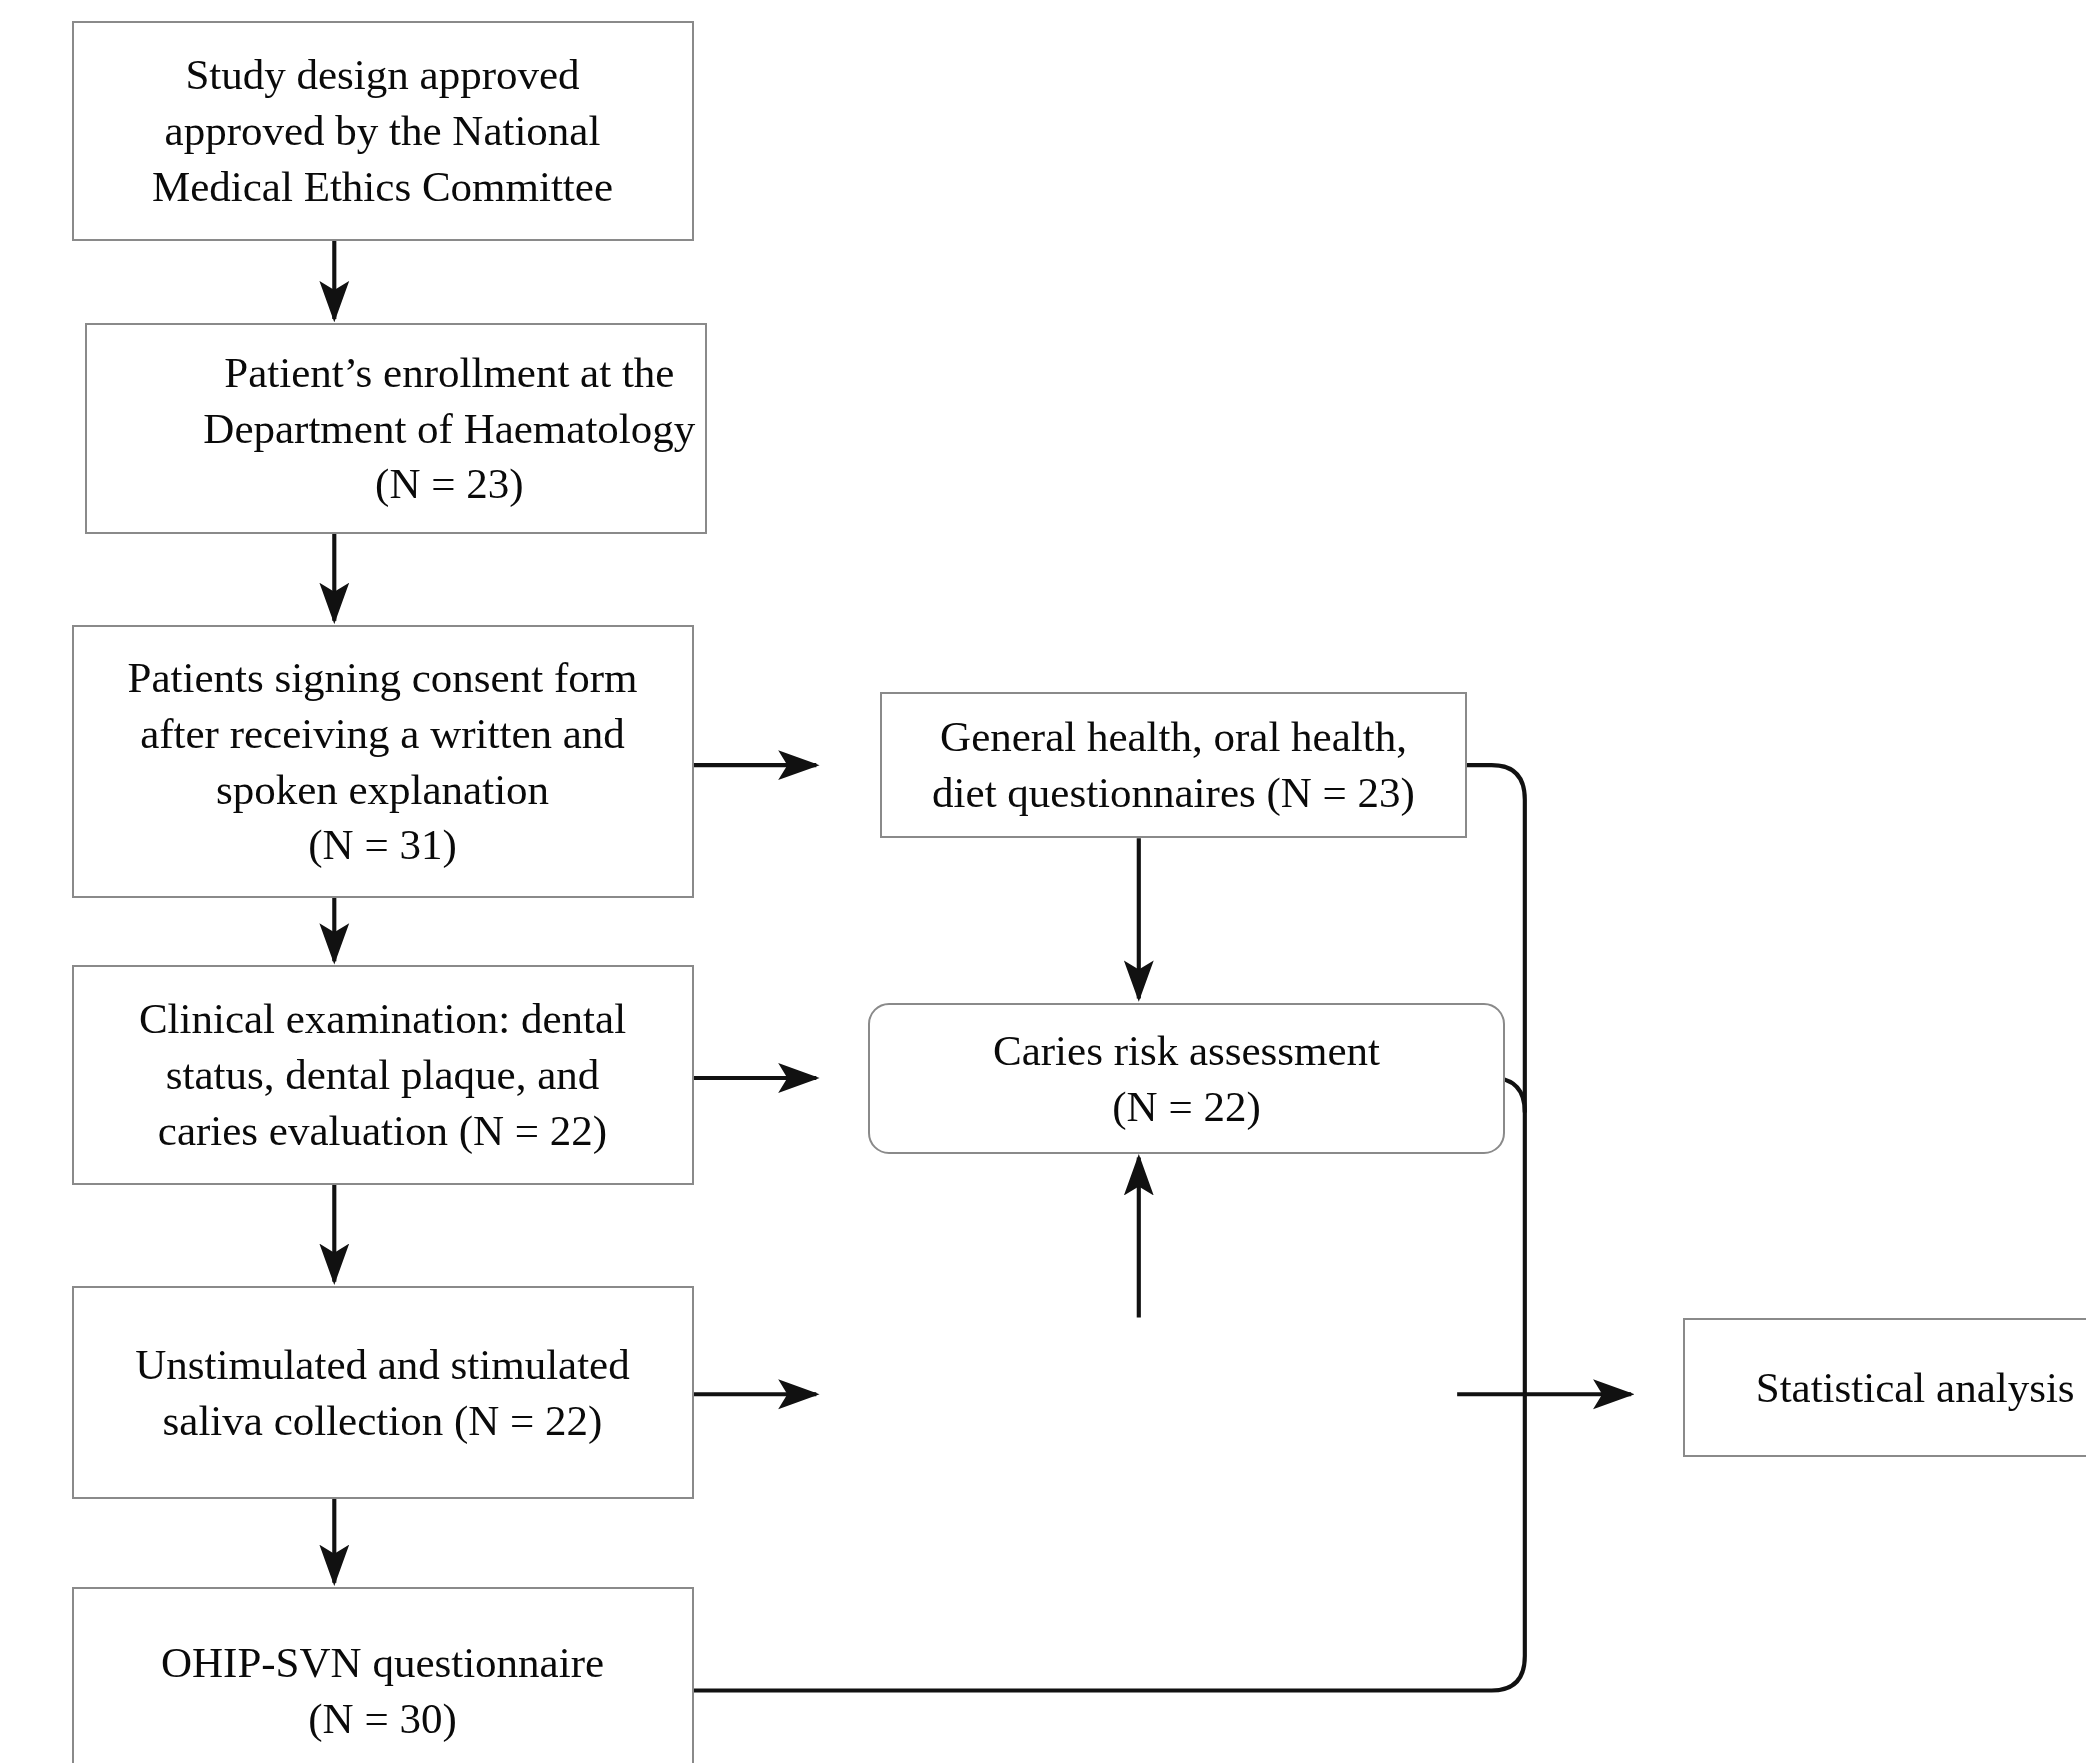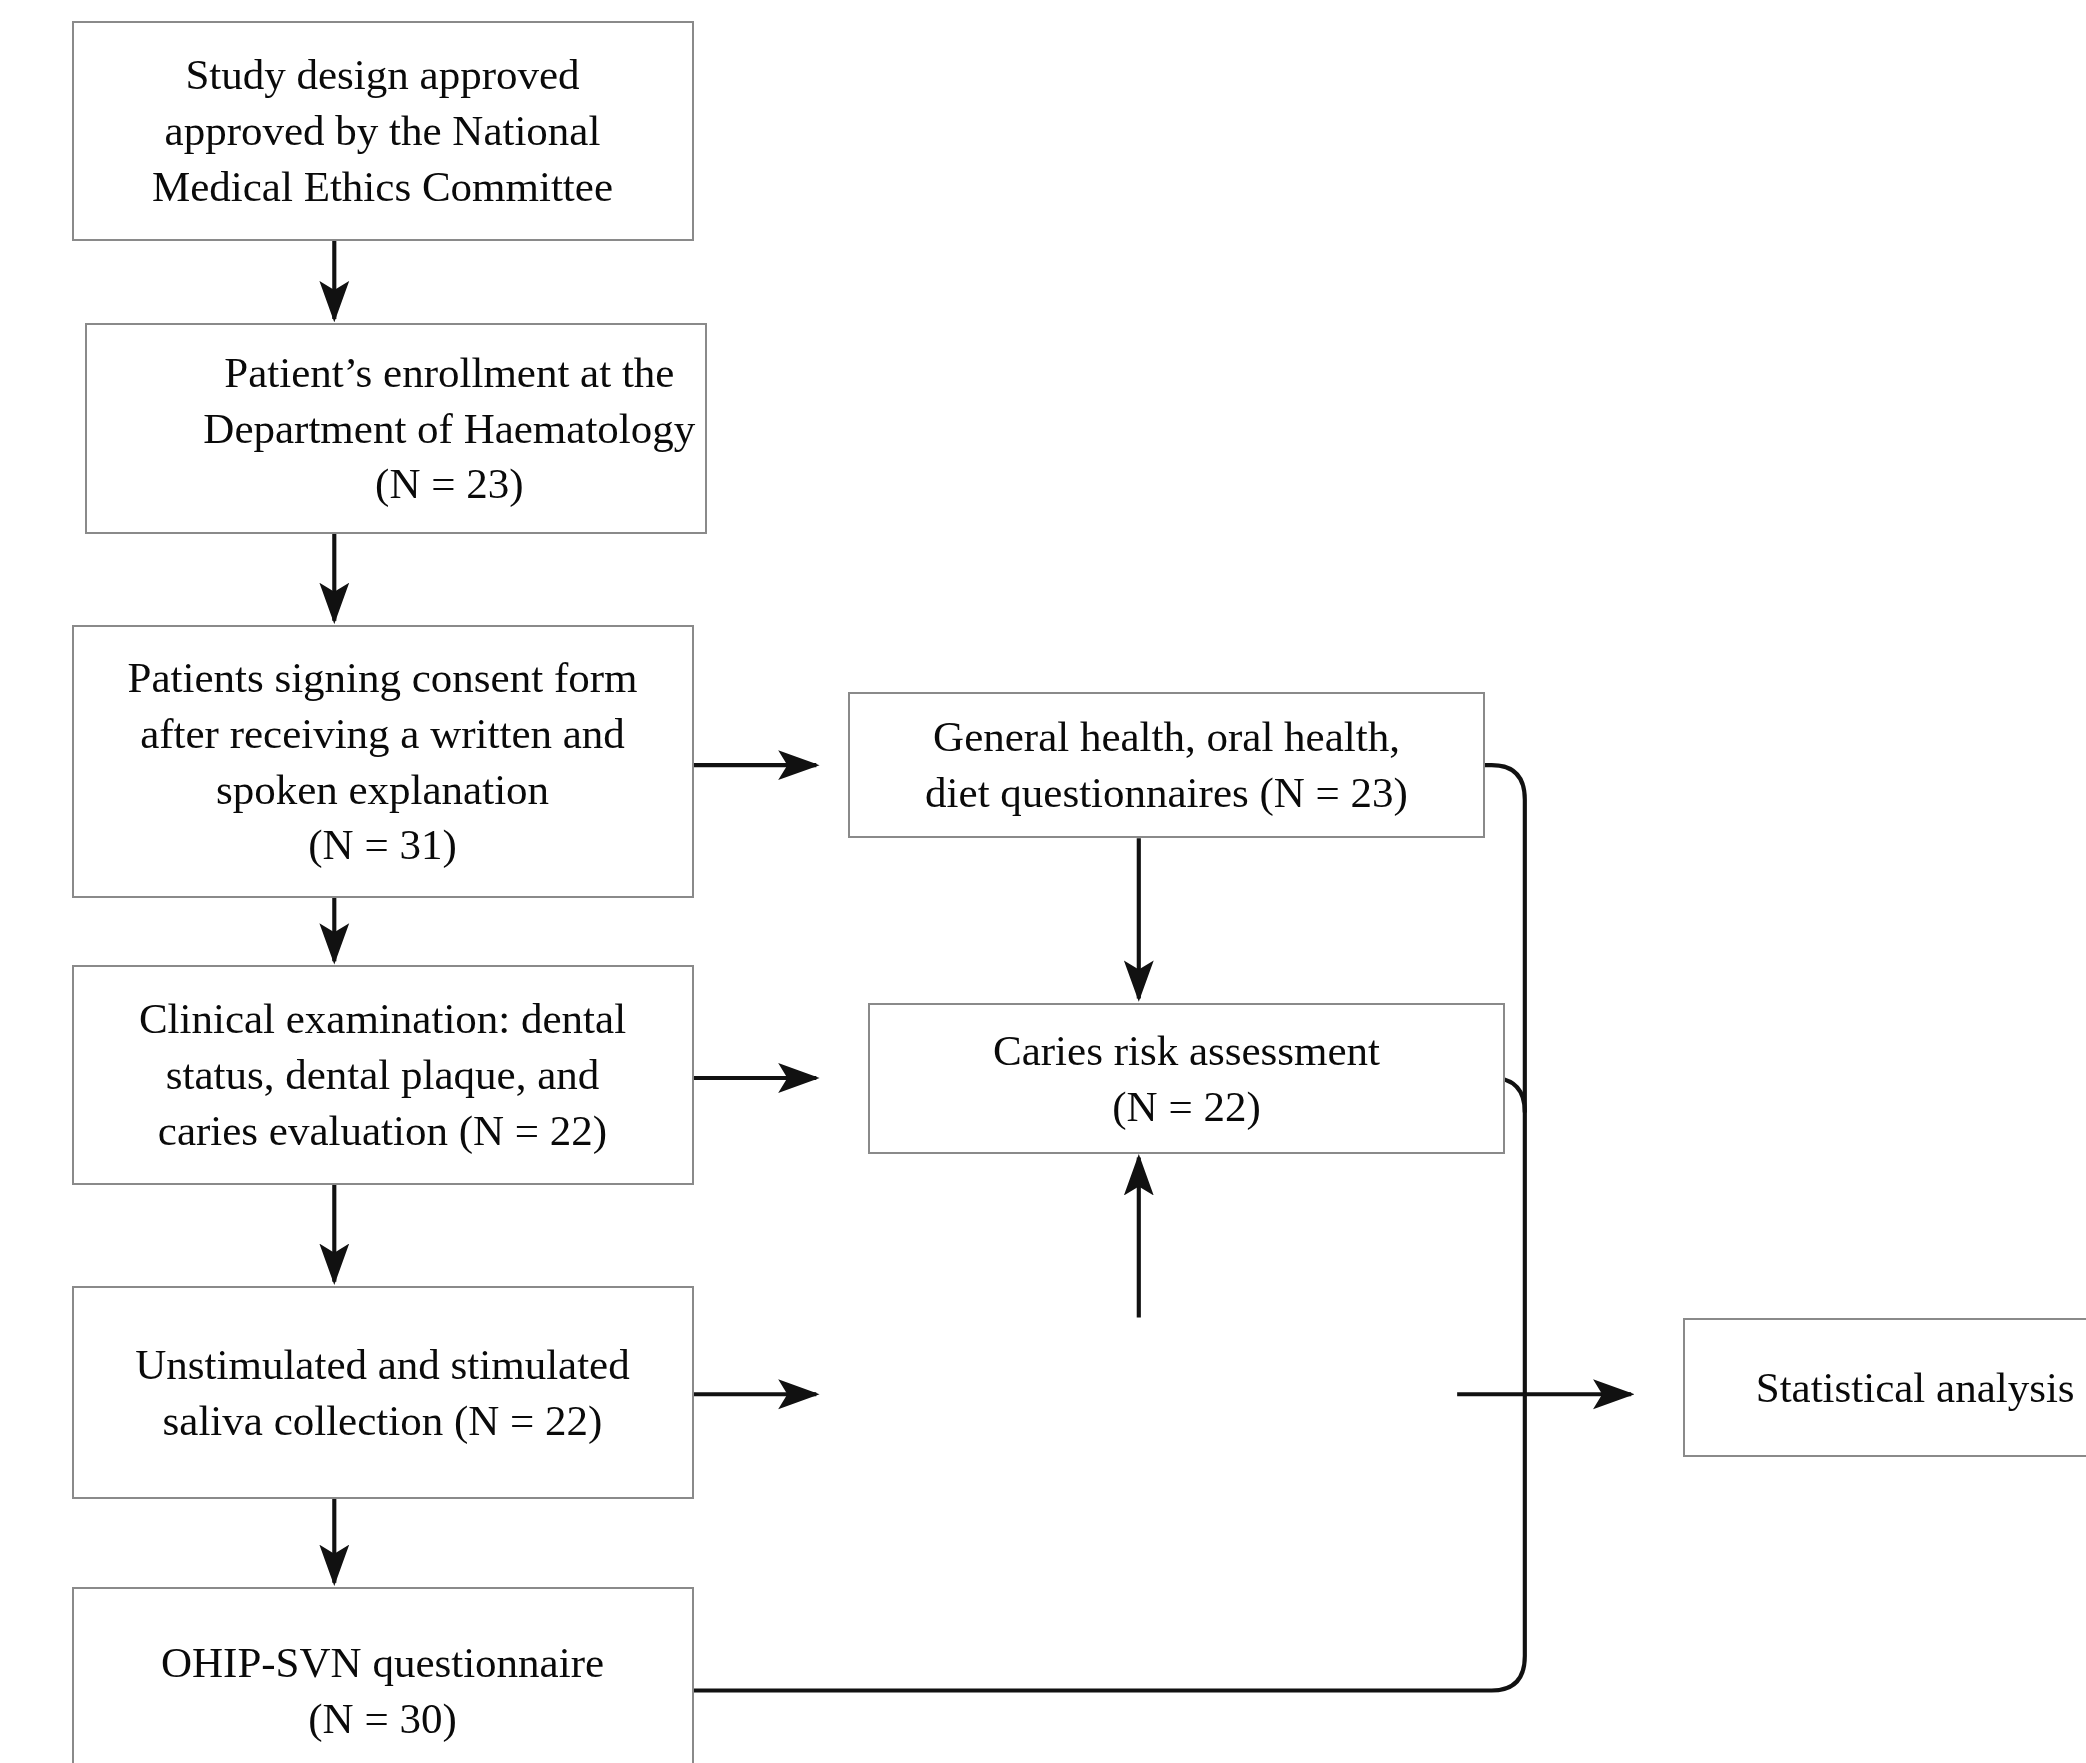--- a/index.html
+++ b/index.html
@@ -119,26 +119,26 @@
   <div class="node" style="left:23.5px; top:1286px; width:622px; height:213px;">
     <span class="label">Unstimulated and stimulated
 saliva collection (N = 22)</span>
   </div>
 
   <div class="node" style="left:23.5px; top:1587px; width:622px; height:207px;">
     <span class="label">OHIP-SVN questionnaire
 (N = 30)</span>
   </div>
 
-  <div class="node" style="left:800px; top:692px; width:637px; height:146px;">
+  <div class="node" style="left:832px; top:692px; width:587px; height:146px;">
     <span class="label">General health, oral health,
 diet questionnaires (N = 23)</span>
   </div>
 
-  <div class="node" style="left:820px; top:1003px; width:637px; height:151px;">
+  <div class="node" style="left:820px; top:1003px; width:637px; height:151px;border-radius:21px;">
     <span class="label">Caries risk assessment
 (N = 22)</span>
   </div>
 
 
   <div class="node" style="left:1635px; top:1318px; width:430px; height:139px;padding-left:44px;">
     <span class="label">Statistical analysis</span>
   </div>
 
 </div>

